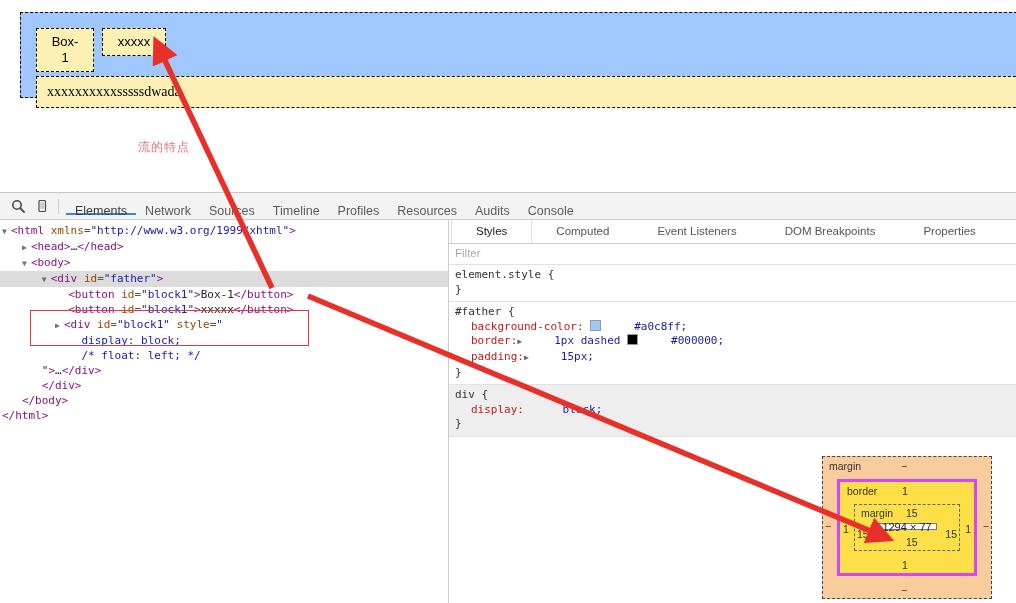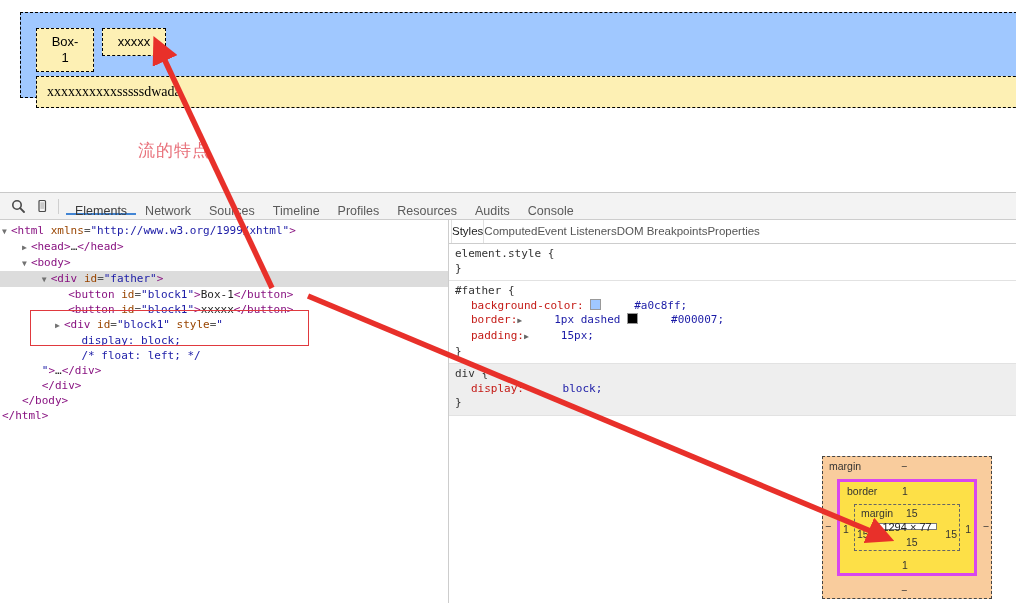--- a/index.html
+++ b/index.html
@@ -56,21 +56,21 @@
     font-family: "Liberation Serif", serif;
     font-size: 14px;
     color: #000;
     box-sizing: border-box;
     margin-right: -40px;
   }
   #annotation-cn {
     position: absolute;
     left: 138px; top: 139px;
     font-family: Liberation Serif, serif;
-    font-size: 17px;
+    font-size: 12px;
     color: #e8707a;
     letter-spacing: 1px;
     text-align: center;
   }
 
   
   #devtools {
     position: absolute;
     left: 0; top: 192px;
     width: 1016px; height: 411px;
@@ -164,21 +164,21 @@
     display: flex;
     align-items: center;
     background: #fff;
     padding-left: 2px;
     box-sizing: border-box;
   }
   .st-tab {
     font-family: "Liberation Sans", sans-serif;
     font-size: 11.5px;
     color: #555;
-    padding: 0 0;
+    padding: 0 24px;
     height: 23px;
     line-height: 23px;
     white-space: nowrap;
   }
   .st-tab.active {
     color: #222;
     border-left: 1px solid #e0e0e0;
     border-right: 1px solid #e0e0e0;
     background: #fff;
   }
@@ -324,27 +324,28 @@
 
     <div id="styles-pane">
       <div id="styles-tabs">
         <div class="st-tab active">Styles</div>
         <div class="st-tab">Computed</div>
         <div class="st-tab">Event Listeners</div>
         <div class="st-tab">DOM Breakpoints</div>
         <div class="st-tab">Properties</div>
       </div>
 
+      <div id="filter-row">Filter</div>
 
       <div class="rule"><span class="sel">element.style {</span>
 <span class="sel">}</span></div>
 
       <div class="rule"><span class="sel">#father {</span>
 <span class="prop">background-color:</span> <span class="swatch" style="background:#a0c8ff"></span><span class="val">#a0c8ff;</span>
-<span class="prop">border:</span><span class="disc">▶</span><span class="val">1px dashed</span> <span class="swatch" style="background:#000000"></span><span class="val">#000007;</span>
+<span class="prop">border:</span><span class="disc">▶</span><span class="val">1px dashed</span> <span class="swatch" style="background:#000000"></span><span class="val">#000000;</span>
 <span class="prop">padding:</span><span class="disc">▶</span><span class="val">15px;</span>
 <span class="sel">}</span></div>
 
       <div class="rule ua"><span class="sel">div {</span>
 <span class="prop">display:</span> <span class="val">block;</span>
 <span class="sel">}</span></div>
 
     </div>
   </div>
 </div>

